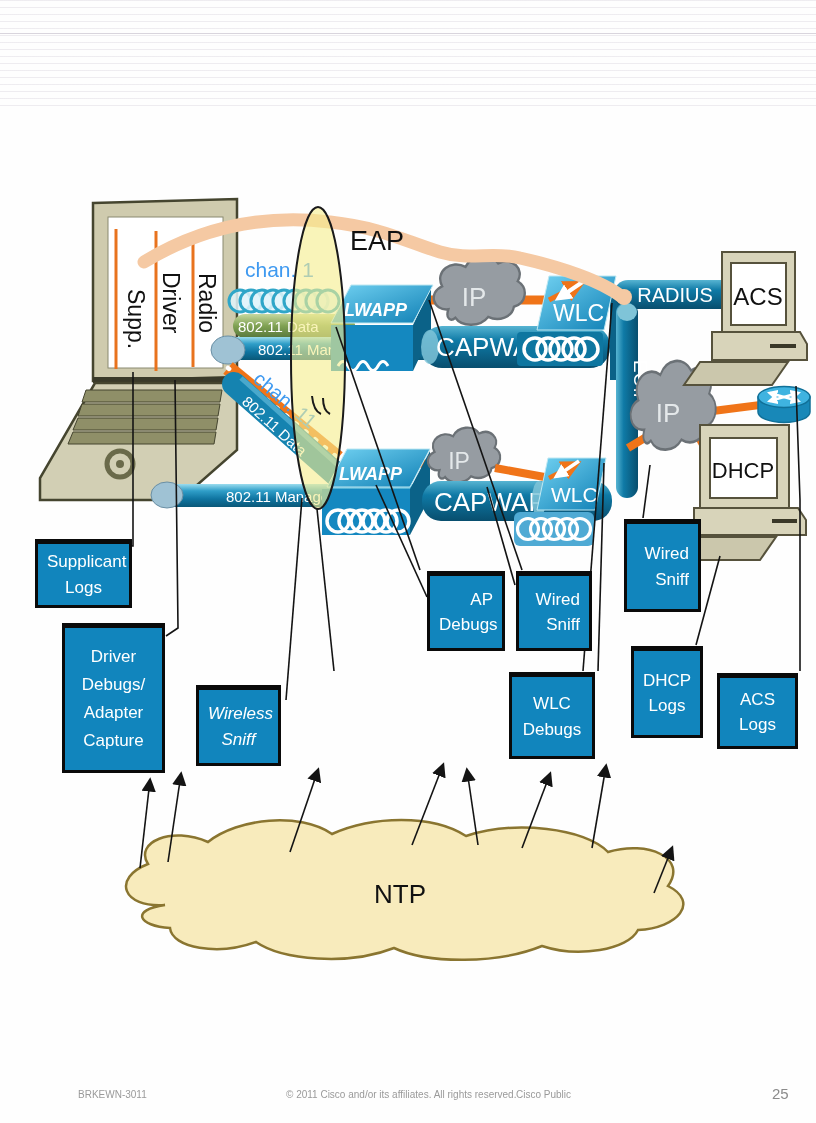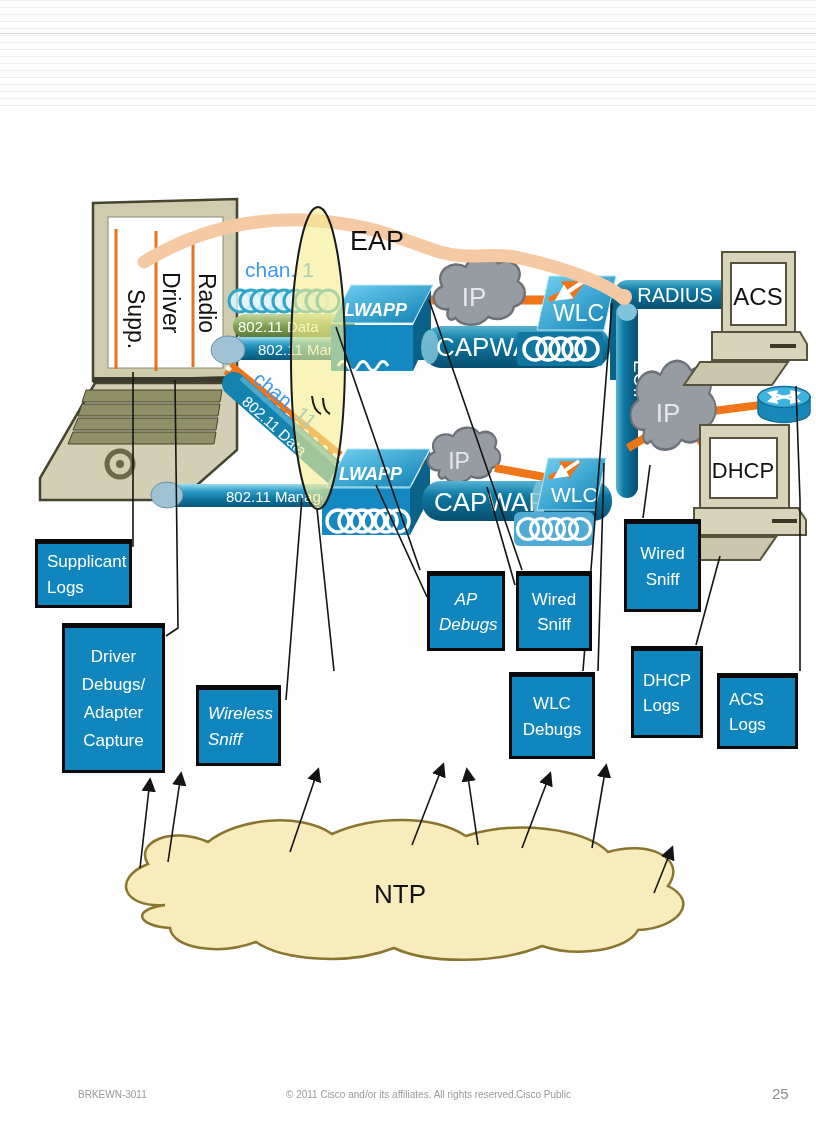--- a/index.html
+++ b/index.html
@@ -9,26 +9,26 @@
            background:repeating-linear-gradient(to bottom,rgba(175,165,185,.20) 0 1px,transparent 1px 7px);
            pointer-events:none;}
   .rule{position:absolute;left:0;top:33px;width:816px;height:1px;background:#d9d5dd;}
   .title{position:absolute;left:76px;top:116px;font-size:40px;font-weight:bold;
          color:#3a3a3a;letter-spacing:-1.5px;}
   svg.diagram{position:absolute;left:0;top:0;}
   .cap-box{position:absolute;box-sizing:border-box;background:#1185bd;
            border:3px solid #0a0a0a;border-top-width:5px;color:#fff;font-size:17px;
            line-height:1.5;white-space:pre-line;display:flex;flex-direction:column;
            justify-content:center;padding:4px 9px;}
-  .al{text-align:center}.ar{text-align:left}.ac{text-align:center}
+  .al{text-align:right}.ar{text-align:center}.ac{text-align:center}
   #box-supplicant{left:35px;top:539px;width:97px;height:69px;}
   #box-driver{left:62px;top:623px;width:103px;height:150px;line-height:1.65;}
   #box-wireless{left:196px;top:685px;width:85px;height:81px;font-style:italic;}
   #box-spectrum{left:337px;top:672px;width:107px;height:87px;}
-  #box-apdebugs{left:427px;top:571px;width:78px;height:80px;font-style:italic;}
+  #box-apdebugs{left:427px;top:571px;width:78px;height:80px;}
   #box-wiredmid{left:516px;top:571px;width:76px;height:80px;}
   #box-wlcdebugs{left:509px;top:672px;width:86px;height:87px;}
   #box-wiredright{left:624px;top:519px;width:77px;height:93px;}
   #box-dhcplogs{left:631px;top:646px;width:72px;height:92px;}
   #box-acslogs{left:717px;top:673px;width:81px;height:76px;}
   .footer span{position:absolute;top:1089px;font-size:10px;color:#9a9a9a;}
   #f-code{left:78px;} #f-copy{left:238px;margin-left:48px;} #f-class{left:516px;}
   #f-page{left:772px;top:1085px;font-size:15px;color:#8b8b8b;}
 </style>
 </head>

